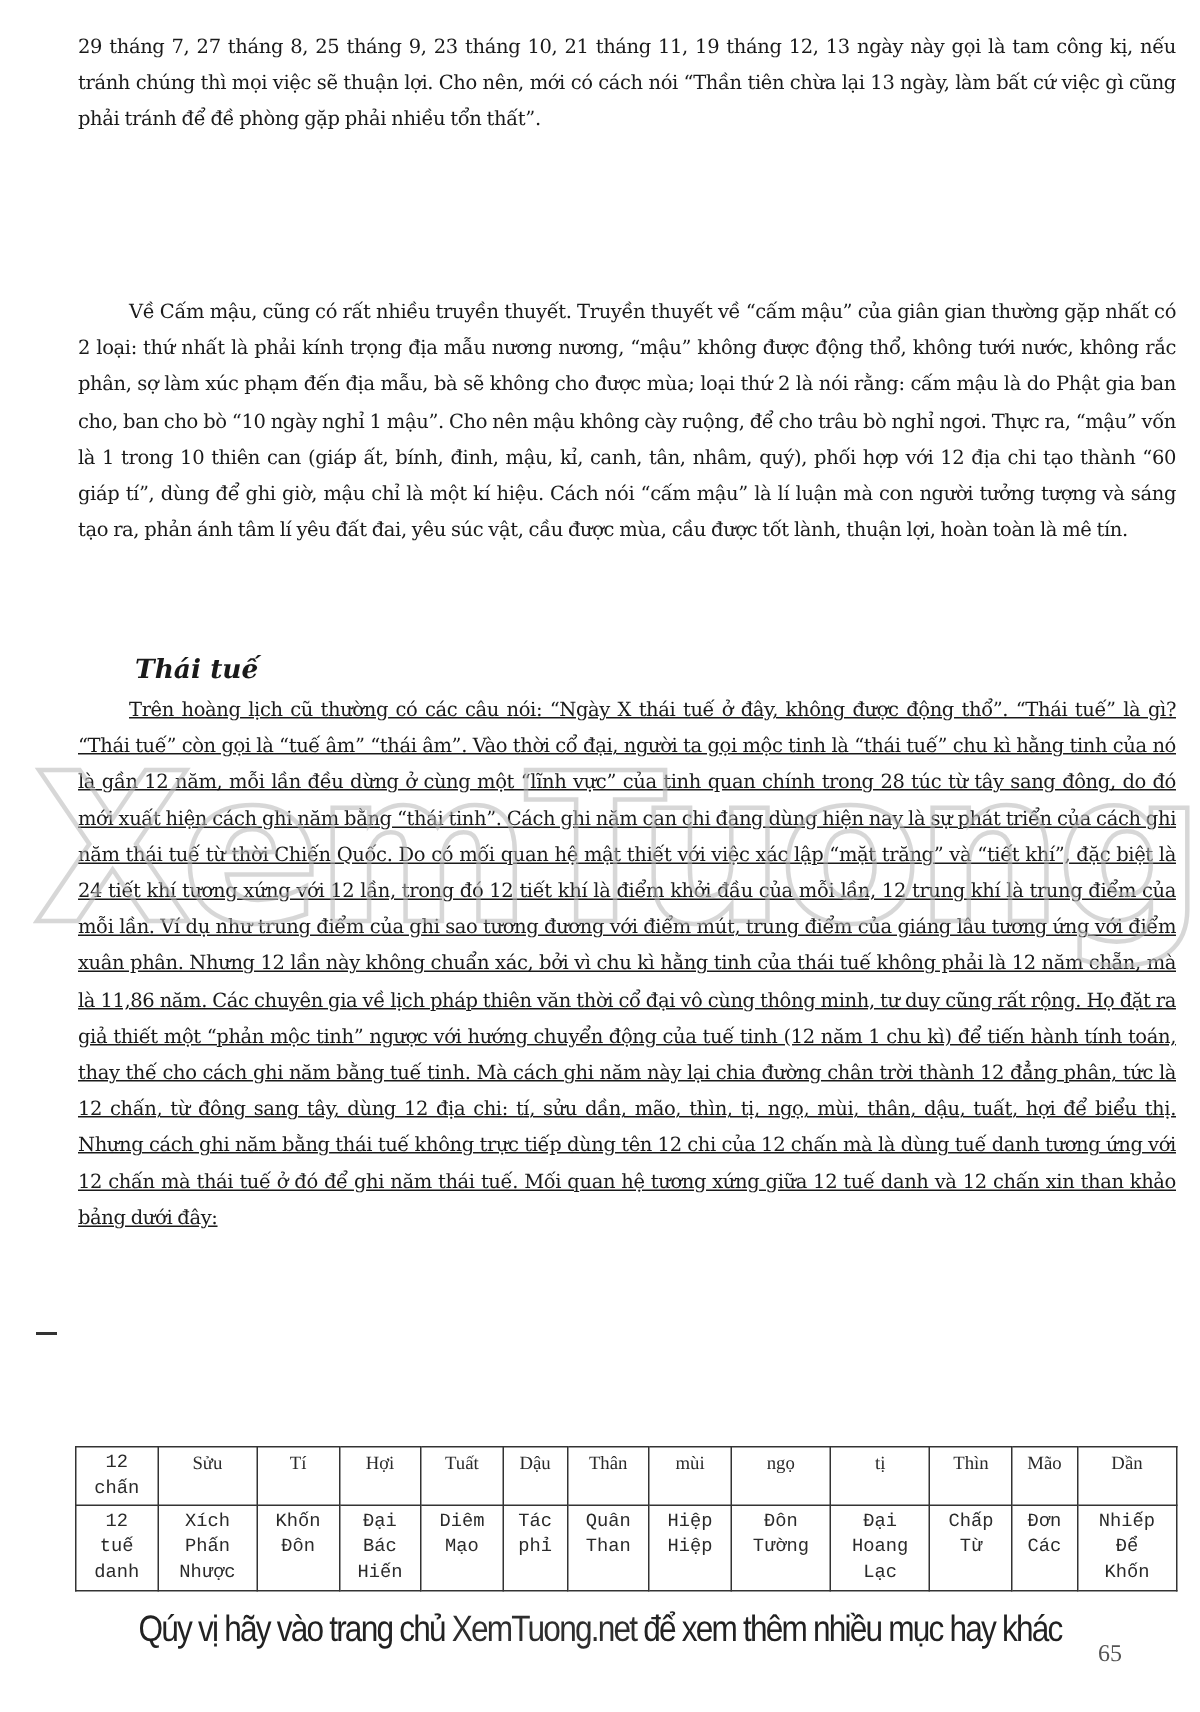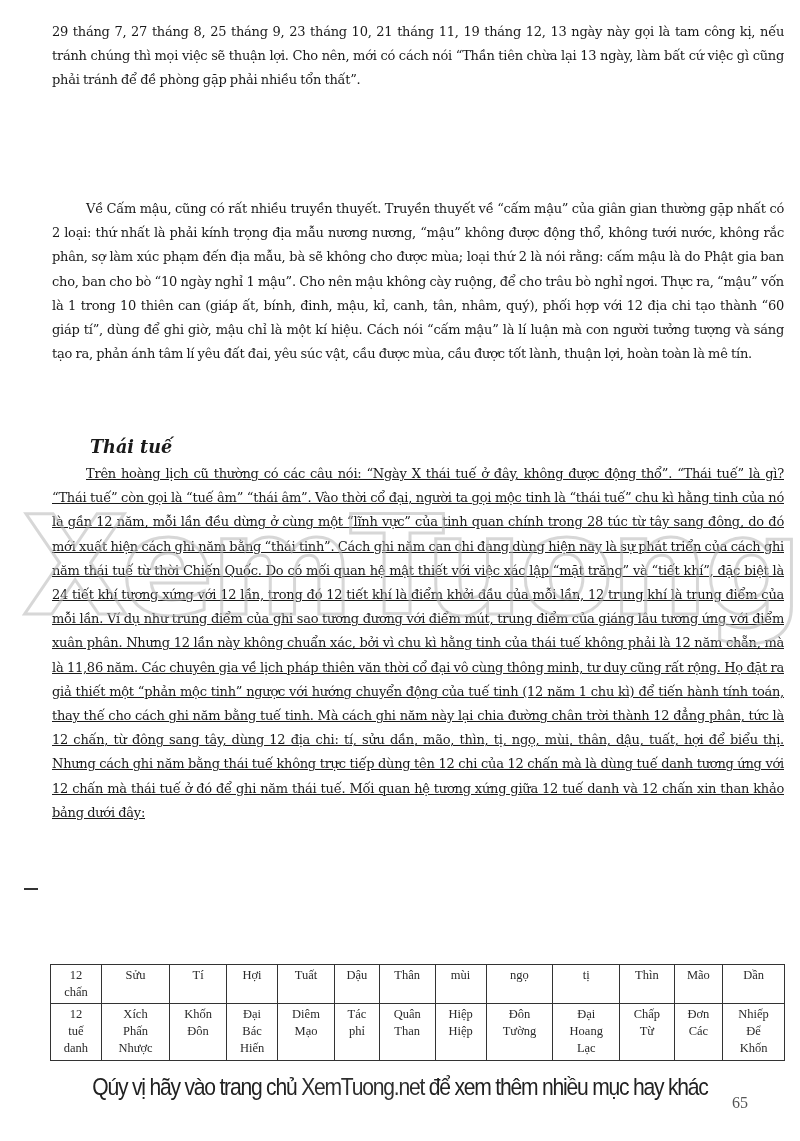--- a/index.html
+++ b/index.html
@@ -31,21 +31,21 @@
   table.tue {
     position: absolute; left: 50px; top: 964px; width: 735px; border-collapse: collapse;
     font-family: "Liberation Serif", serif; font-size: 12.5px; color: #2a2a2a;
   }
   table.tue td {
     border: 1.2px solid #333; text-align: center; vertical-align: top; padding: 2px 2px;
     line-height: 17px;
   }
   table.tue tr.r1 td { height: 32px; }
   table.tue tr.r2 td { height: 52px; }
-  .cellline { display: block; }
+  .cellline { display: block; font-family: Liberation Mono, monospace; }
   .footer {
     position: absolute; top: 1073px; left: 0; width: 800px; text-align: center;
     font-family: "Liberation Sans", sans-serif; font-size: 24.5px; color: #222;
     letter-spacing: -1.4px; transform: scaleX(0.86); transform-origin: center;
   }
   .footer .site { color: #2e2e2e; }
   .pagenum {
     position: absolute; top: 1094px; left: 732px; font-family: "Liberation Serif", serif;
     font-size: 16px; color: #555;
   }

